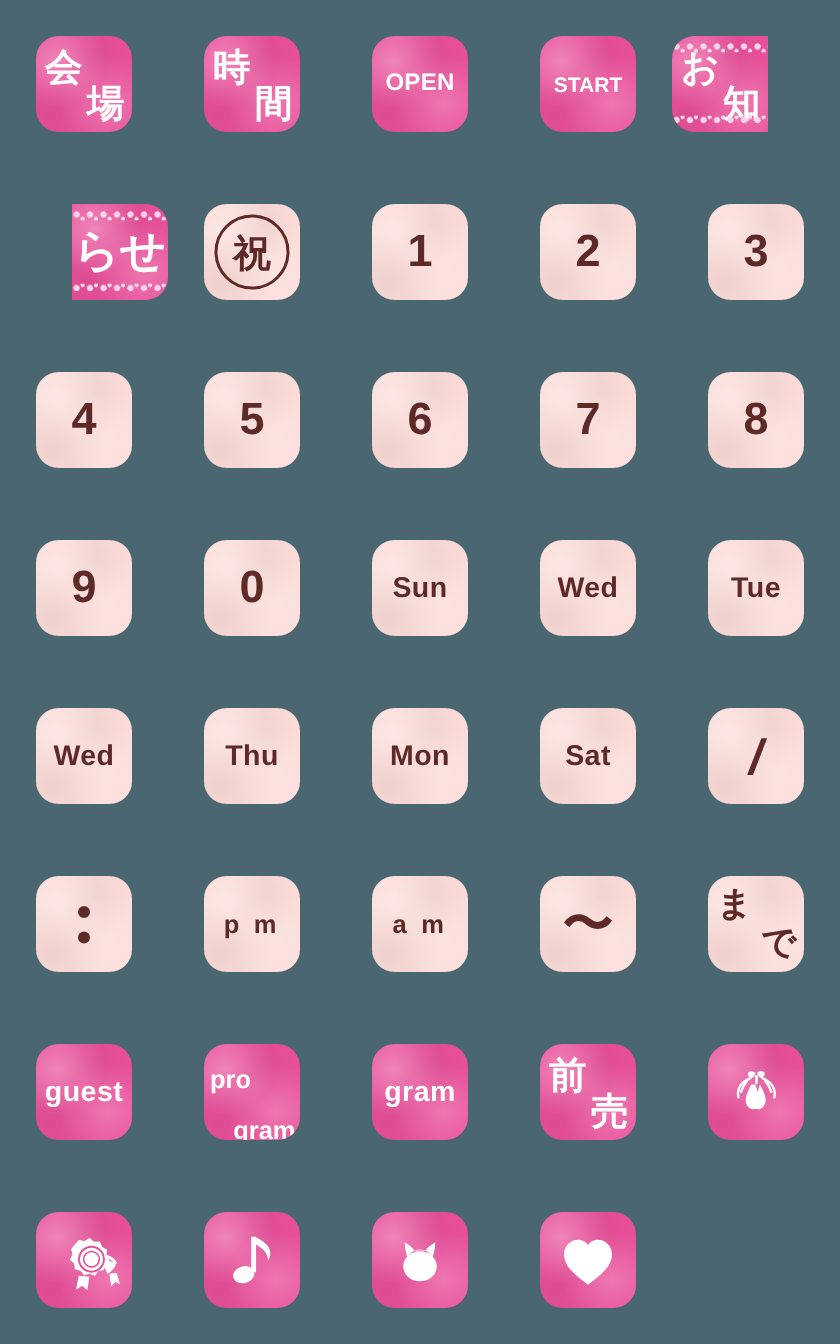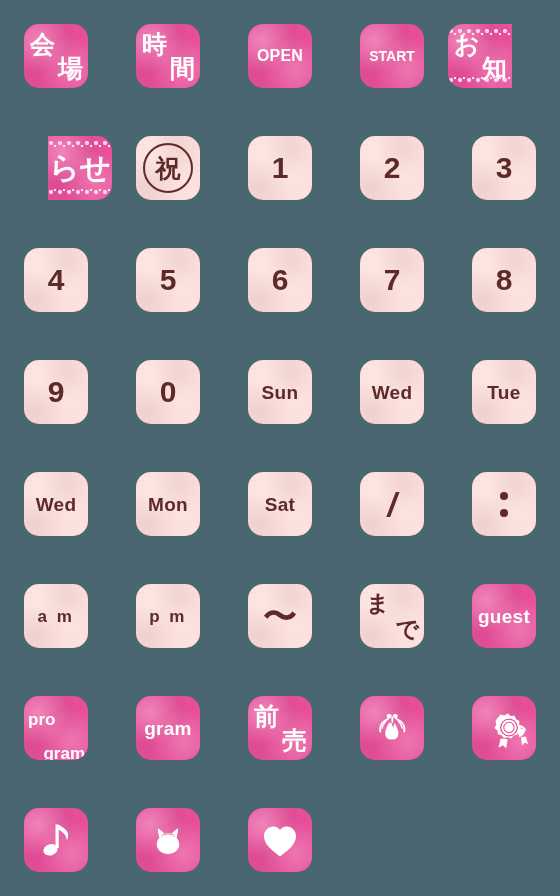--- a/index.html
+++ b/index.html
@@ -221,20 +221,25 @@
         <div class="tile-label sz-mid">Tue</div>
       </div>
     </div>
     <div class="cell">
       <div class="tile light">
         <div class="tile-label sz-mid">Wed</div>
       </div>
     </div>
     <div class="cell">
       <div class="tile light">
+        <div class="tile-label sz-mid">Thu</div>
+      </div>
+    </div>
+    <div class="cell">
+      <div class="tile light">
         <div class="tile-label sz-mid">Mon</div>
       </div>
     </div>
     <div class="cell">
       <div class="tile light">
         <div class="tile-label sz-mid">Sat</div>
       </div>
     </div>
     <div class="cell">
       <div class="tile light">
@@ -244,26 +249,26 @@
     <div class="cell">
       <div class="tile light">
         <div class="colon">
           <i></i>
           <i></i>
         </div>
       </div>
     </div>
     <div class="cell">
       <div class="tile light">
+        <div class="tile-label sz-amp">p m</div>
+      </div>
+    </div>
+    <div class="cell">
+      <div class="tile light">
         <div class="tile-label sz-amp">a m</div>
-      </div>
-    </div>
-    <div class="cell">
-      <div class="tile light">
-        <div class="tile-label sz-amp">p m</div>
       </div>
     </div>
     <div class="cell">
       <div class="tile light">
         <div class="tilde">〜</div>
       </div>
     </div>
     <div class="cell">
       <div class="tile light">
         <div class="stack sml">

